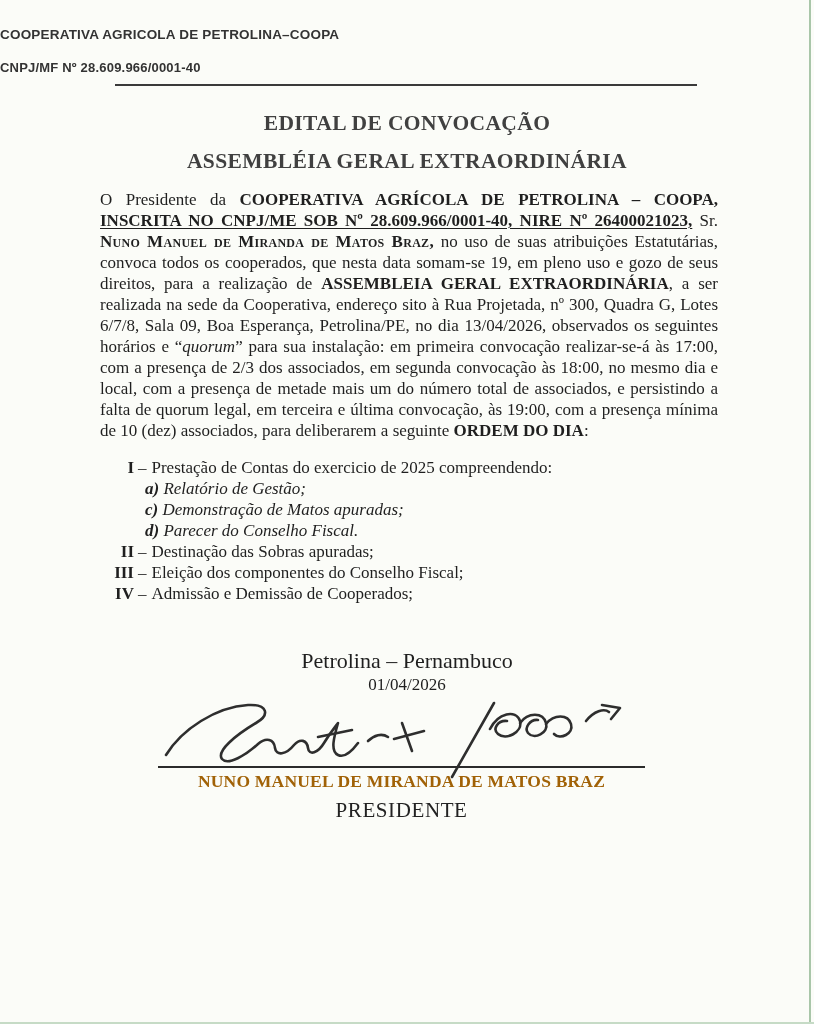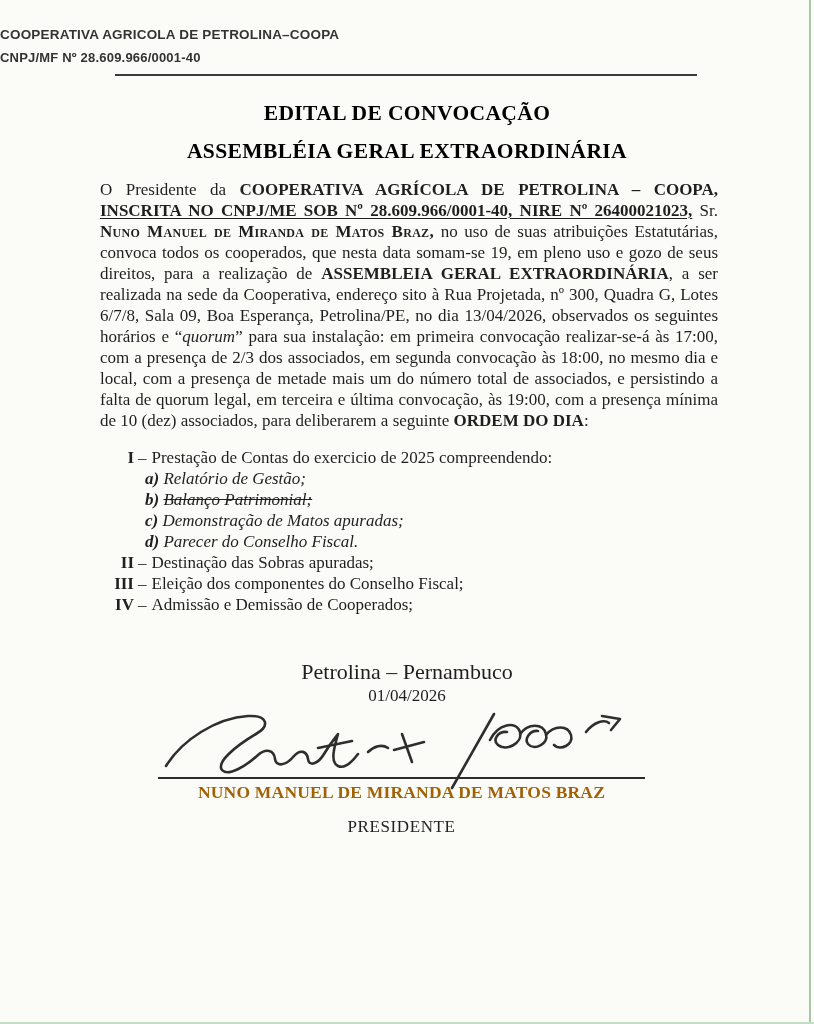--- a/index.html
+++ b/index.html
@@ -16,26 +16,26 @@
 
   .header{
     text-align:left;
     font-family:"Liberation Sans", sans-serif;
     font-weight:700;
     color:#333;
     padding-top:27px;
     font-size:13.5px;
     letter-spacing:0.2px;
   }
-  .header .cnpj{margin-top:8px;font-size:13px;}
+  .header .cnpj{margin-top:18px;font-size:13px;}
   .rule{border:none;border-top:2px solid #3a3a3a;width:582px;margin:9px 0 0 115px;}
 
   .title{
     text-align:center;font-weight:700;font-size:21.5px;
-    margin-top:25px;letter-spacing:0.4px;color:#000000;
+    margin-top:25px;letter-spacing:0.4px;color:#404040;
   }
   .subtitle{margin-top:13px;}
 
   .para{
     margin:15px 96px 0 100px;
     text-align:justify;
     font-size:17px;line-height:21px;
   }
   .b{font-weight:700;}
   .u{text-decoration:underline;text-underline-offset:2px;}
@@ -50,21 +50,21 @@
   .sub{margin-left:45px;font-style:italic;}
   .let{font-weight:700;}
 
   .place{text-align:center;margin-top:44px;font-size:22px;}
   .date{text-align:center;font-size:17px;margin-top:1px;}
 
   .sigblock{margin:4px 0 0 158px;width:487px;}
   .sig-svg{display:block;margin:0 0 -13px -6px;}
   .sigline{border-top:2px solid #2b2b2b;}
   .signame{text-align:center;font-weight:700;font-size:17.5px;margin-top:3px;letter-spacing:0.2px;color:#a16207;}
-  .sigrole{text-align:center;font-size:17px;margin-top:14px;letter-spacing:0.6px;color:#222;}
+  .sigrole{text-align:center;font-size:21px;margin-top:6px;letter-spacing:0.6px;color:#222;}
 </style>
 </head>
 <body>
 
 <div class="header">
   <div>COOPERATIVA AGRICOLA DE PETROLINA–COOPA</div>
   <div class="cnpj">CNPJ/MF Nº 28.609.966/0001-40</div>
 </div>
 <hr class="rule">
 
@@ -74,23 +74,20 @@
 <p class="para"><span>O Presidente da </span><span class="b">COOPERATIVA AGRÍCOLA DE PETROLINA – COOPA, </span><span class="b u">INSCRITA NO CNPJ/ME SOB Nº 28.609.966/0001-40, NIRE Nº 26400021023,</span><span> Sr. </span><span class="sc">Nuno Manuel de Miranda de Matos Braz,</span><span> no uso de suas atribuições Estatutárias, convoca todos os cooperados, que nesta data somam-se 19, em pleno uso e gozo de seus direitos, para a realização de </span><span class="b">ASSEMBLEIA GERAL EXTRAORDINÁRIA</span><span>, a ser realizada na sede da Cooperativa, endereço sito à Rua Projetada, nº 300, Quadra G, Lotes 6/7/8, Sala 09, Boa Esperança, Petrolina/PE, no dia 13/04/2026, observados os seguintes horários e “</span><span class="it">quorum</span><span>” para sua instalação: em primeira convocação realizar-se-á às 17:00, com a presença de 2/3 dos associados, em segunda convocação às 18:00, no mesmo dia e local, com a presença de metade mais um do número total de associados, e persistindo a falta de quorum legal, em terceira e última convocação, às 19:00, com a presença mínima de 10 (dez) associados, para deliberarem a seguinte </span><span class="b">ORDEM DO DIA</span><span>:</span></p>
 
 <div class="order">
   <div class="oitem">
     <span class="num">I</span>
       <span class="dash">–</span>
       <span>Prestação de Contas do exercicio de 2025 compreendendo:</span>
   </div>
   <div class="sub">
     <span class="let">a)</span> <span>Relatório de Gestão;</span>
-  </div>
-  <div class="sub">
-    <span class="let">b)</span> <span class="strike">Balanço Patrimonial;</span>
   </div>
   <div class="sub">
     <span class="let">c)</span> <span>Demonstração de Matos apuradas;</span>
   </div>
   <div class="sub">
     <span class="let">d)</span> <span>Parecer do Conselho Fiscal.</span>
   </div>
   <div class="oitem">
     <span class="num">II</span>
       <span class="dash">–</span>

